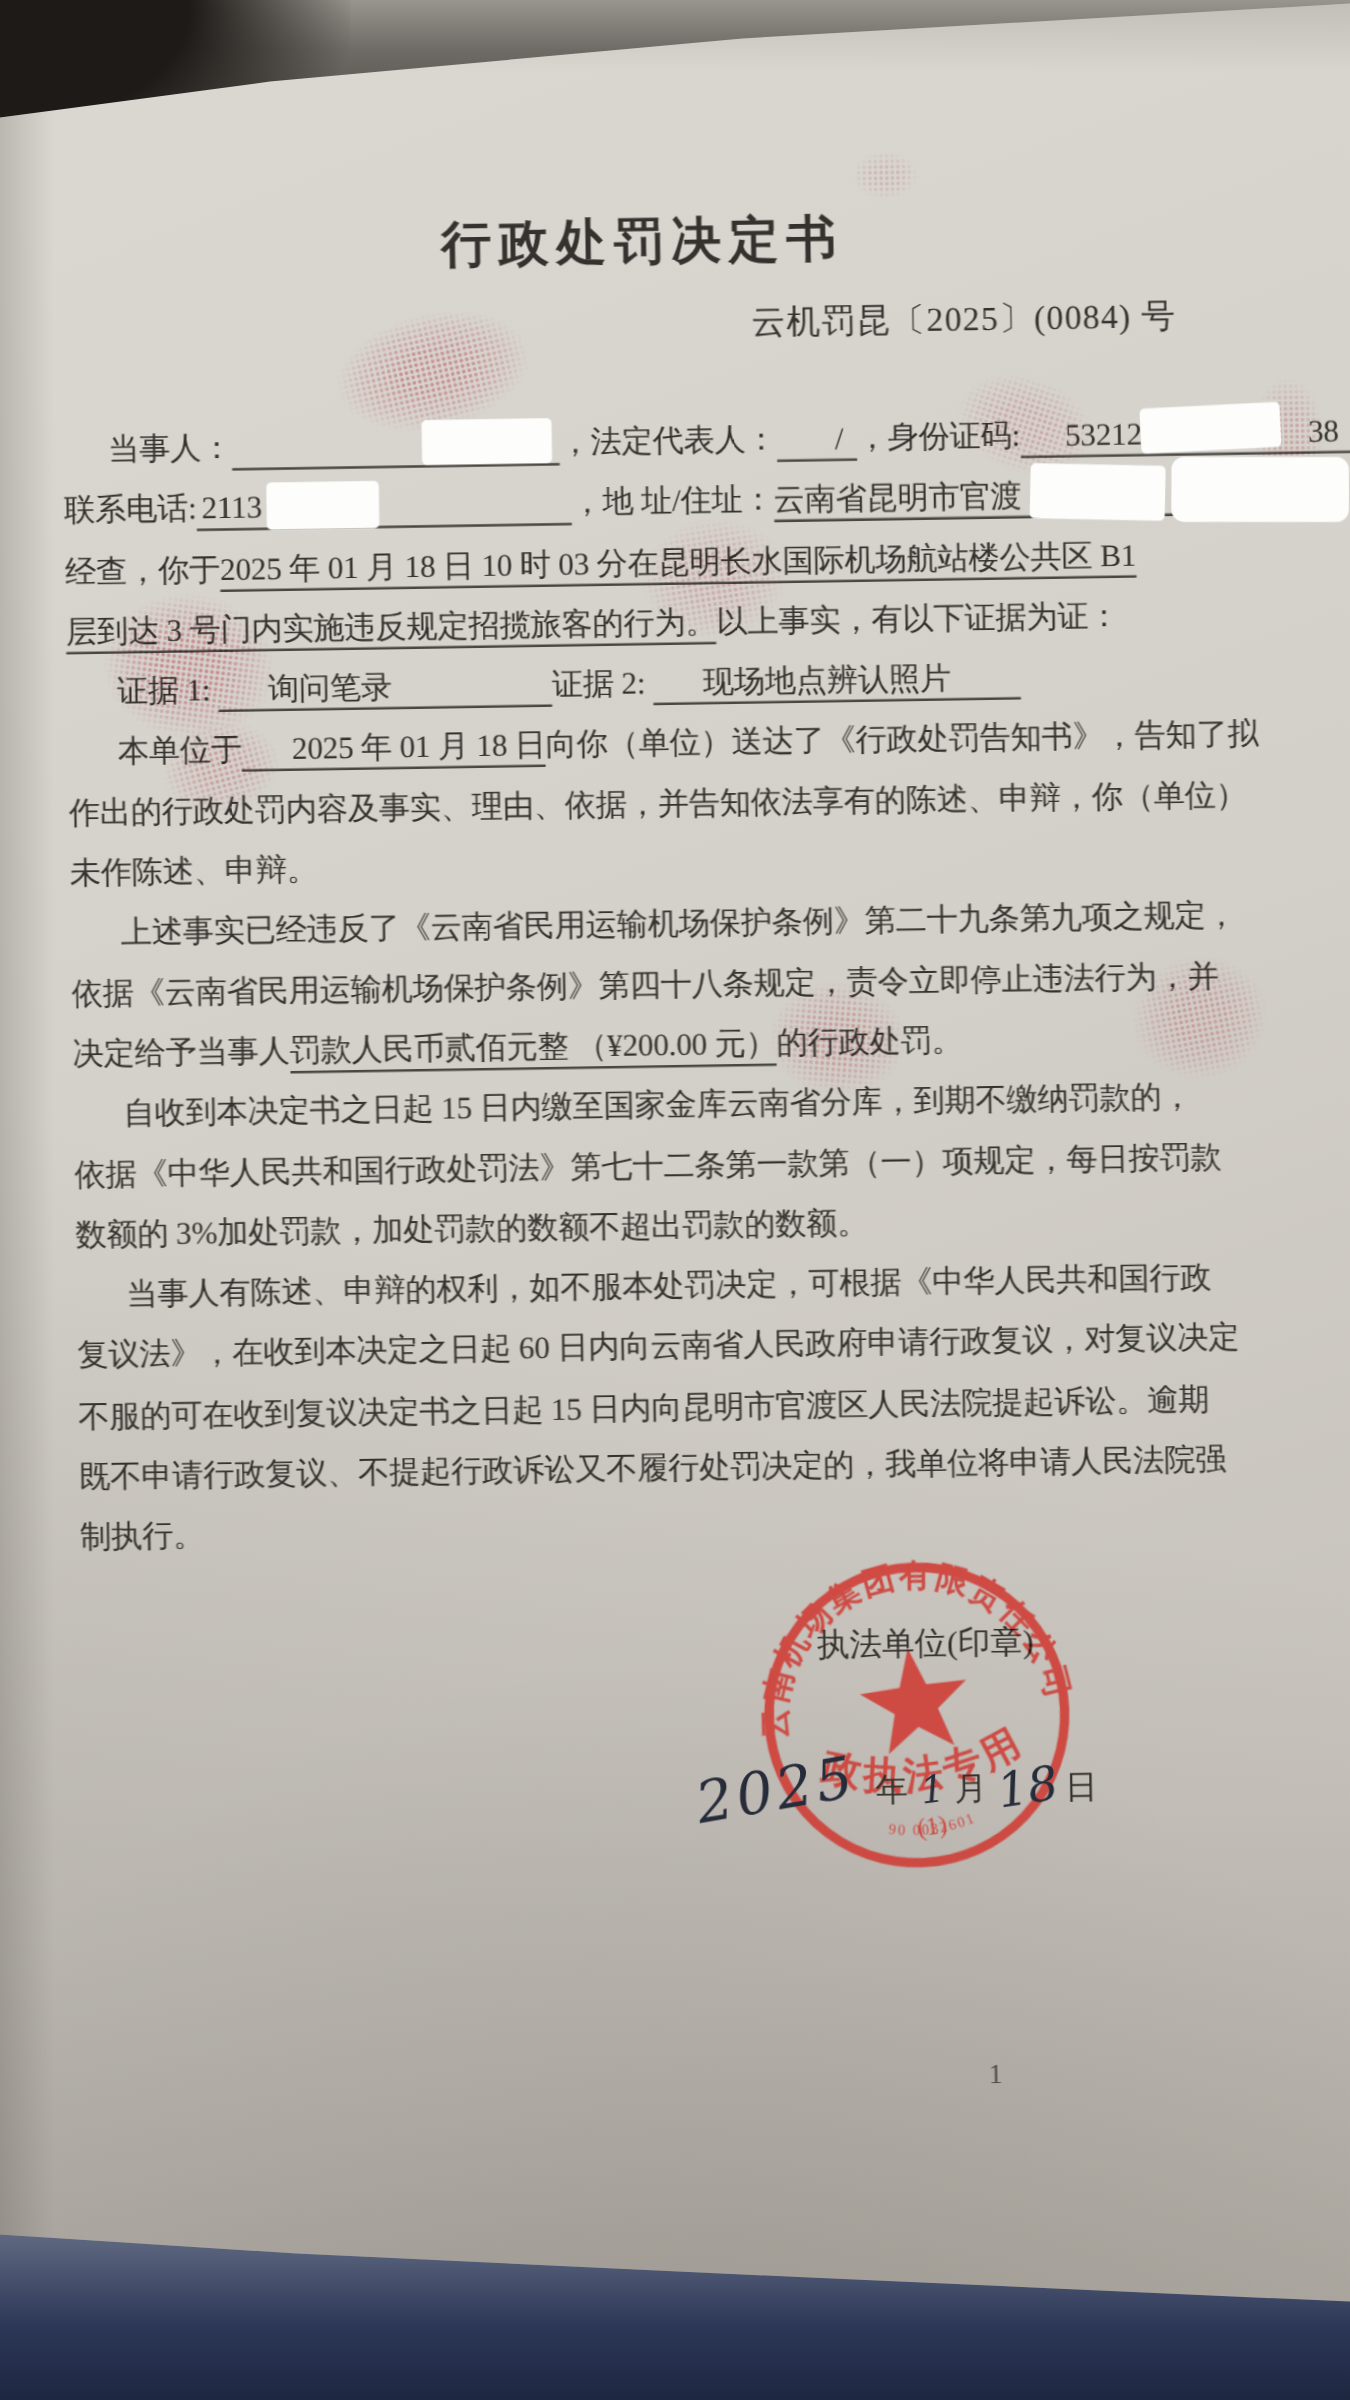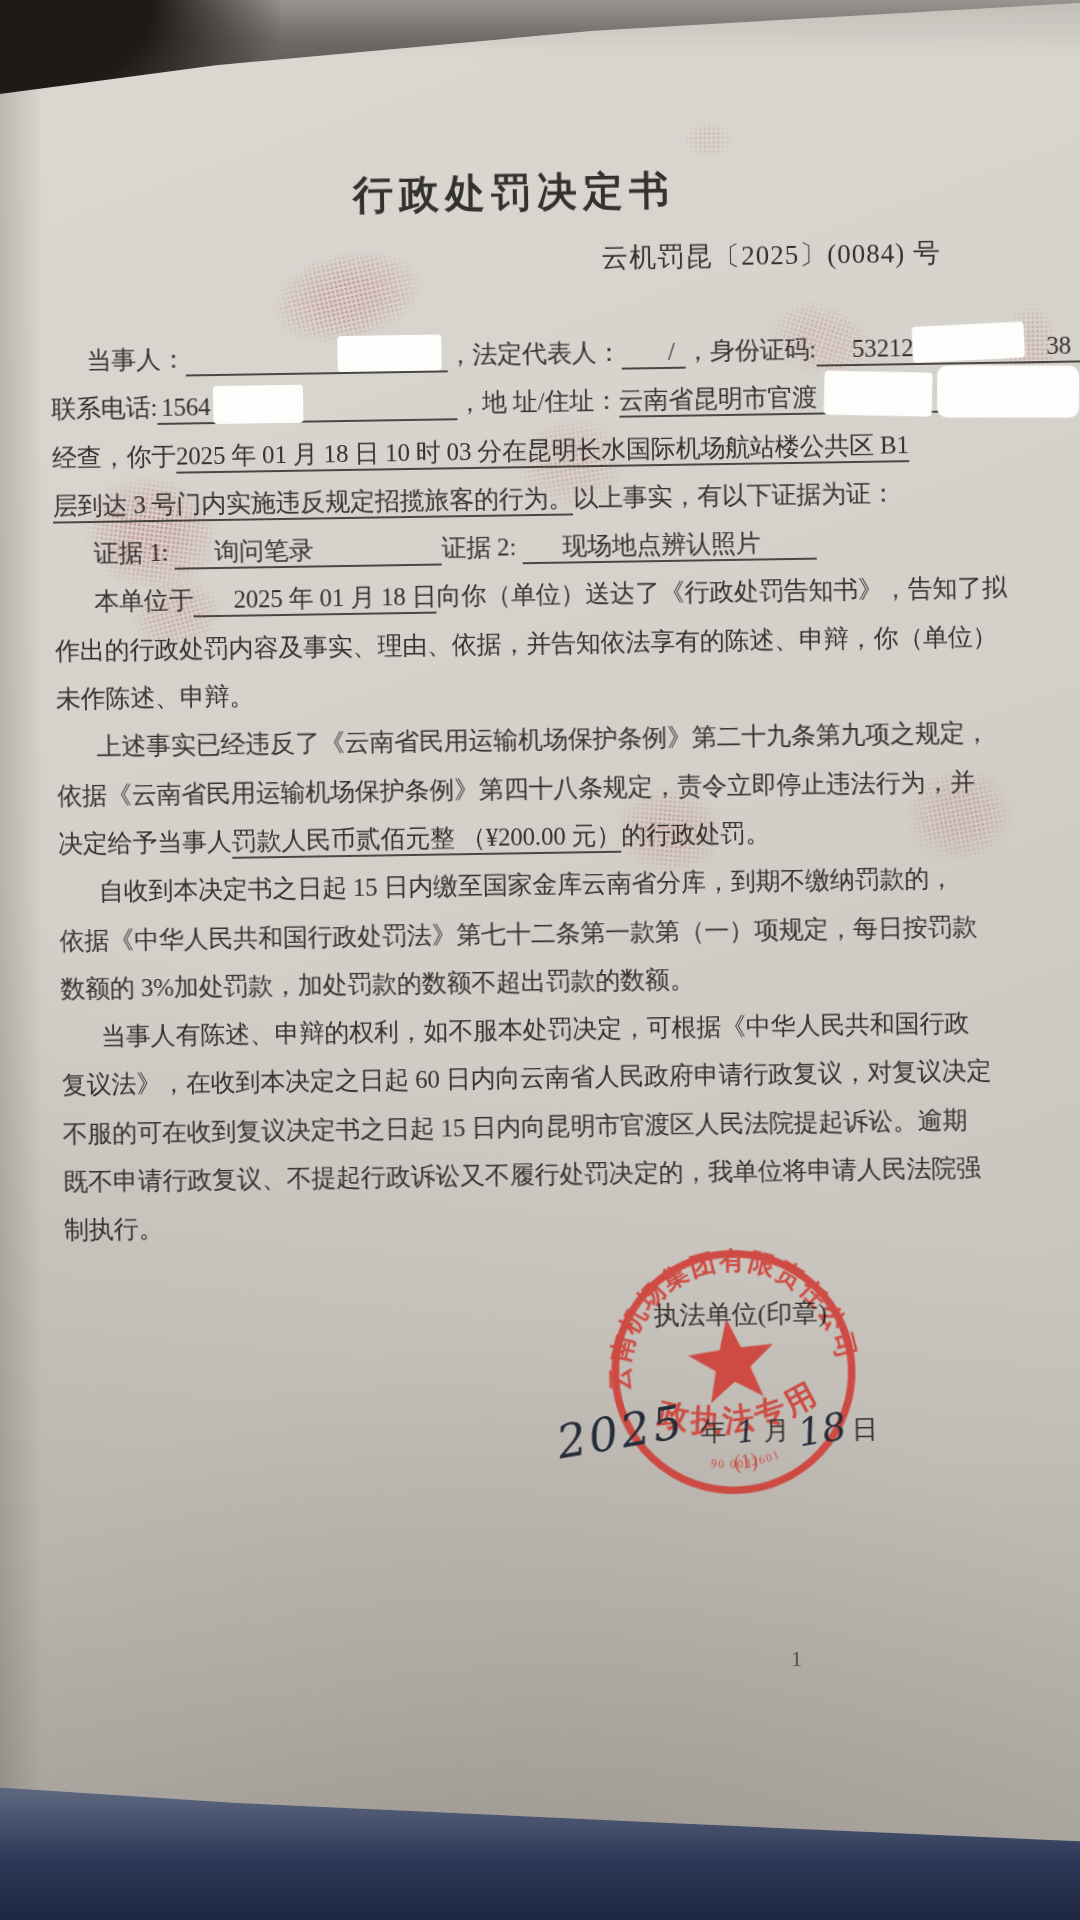--- a/index.html
+++ b/index.html
@@ -89,21 +89,21 @@
 
   <div class="content">
 
     <div class="title">行政处罚决定书</div>
     <div class="docno">云机罚昆〔2025〕(0084) 号</div>
 
     <div class="body">
 
       <div class="line ind36"><span>当事人：</span><span class="u blank-name"><span>刘</span><span class="redact rd-name"></span></span><span>，法定代表人：</span><span class="u blank-rep"><span>/</span></span><span>，身份证码:</span><span class="u blank-id"><span>53212919</span><span class="gap-id"></span><span>38，</span><span class="redact rd-id"></span></span></div>
 
-      <div class="line"><span>联系电话:</span><span class="u blank-phone"><span>1564</span><span class="gap-phone"></span><span class="redact rd-phone"></span></span><span>，地 址/住址：</span><span class="u blank-addr"><span>云南省昆明市官渡</span><span class="redact rd-addr1"></span><span class="redact rd-addr2"></span></span></div>
+      <div class="line"><span>联系电话:</span><span class="u blank-phone"><span>2113</span><span class="gap-phone"></span><span class="redact rd-phone"></span></span><span>，地 址/住址：</span><span class="u blank-addr"><span>云南省昆明市官渡</span><span class="redact rd-addr1"></span><span class="redact rd-addr2"></span></span></div>
 
       <div class="line"><span>经查，你于</span><span class="u">2025 年 01 月 18 日 10 时 03 分在昆明长水国际机场航站楼公共区 B1</span></div>
       <div class="line"><span class="u">层到达 3 号门内实施违反规定招揽旅客的行为。</span><span>以上事实，有以下证据为证：</span></div>
 
       <div class="line ind40"><span>证据 1: </span><span class="u blank-ev1">询问笔录</span><span>证据 2: </span><span class="u blank-ev2">现场地点辨认照片</span></div>
 
       <div class="line ind40"><span>本单位于</span><span class="u"> 2025 年 01 月 18 日 </span><span>向你（单位）送达了《行政处罚告知书》，告知了拟</span></div>
       <div class="line">作出的行政处罚内容及事实、理由、依据，并告知依法享有的陈述、申辩，你（单位）</div>
       <div class="line">未作陈述、申辩。</div>
 

